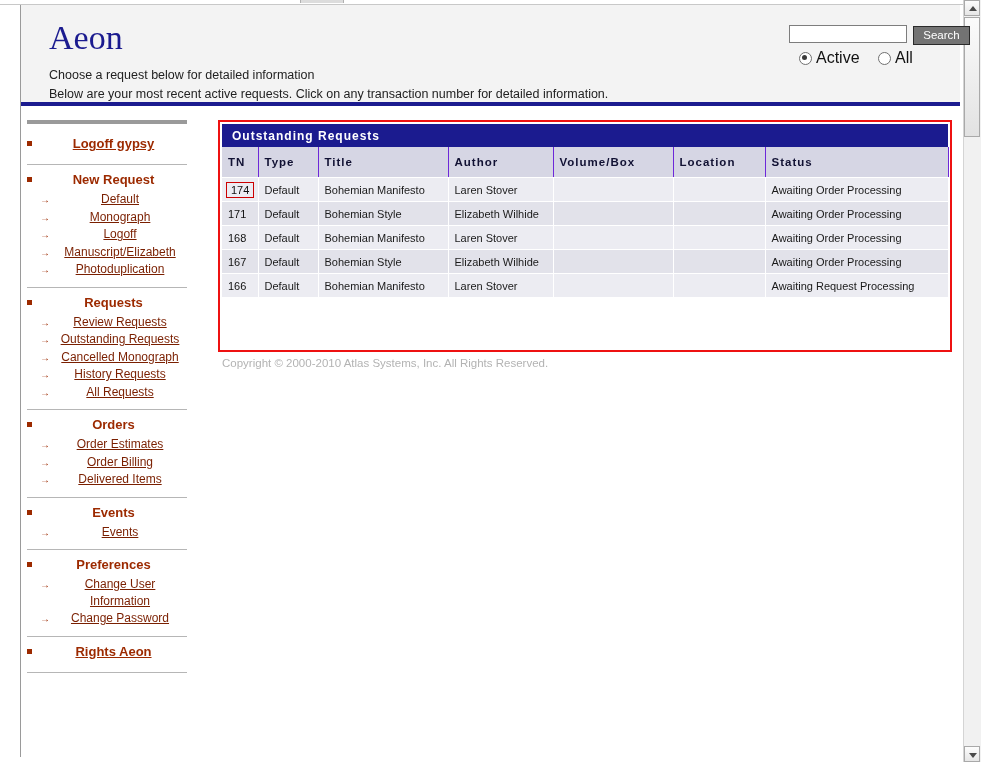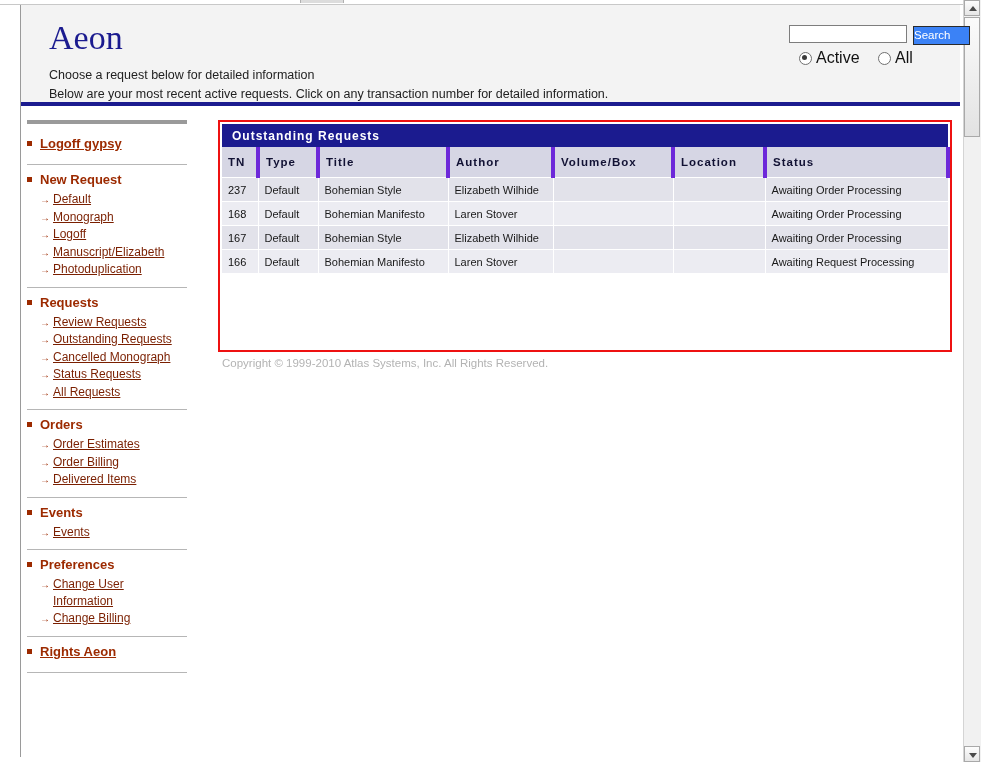--- a/index.html
+++ b/index.html
@@ -115,25 +115,26 @@
     border: 1px solid #7d7d7d;
     background: #ffffff;
     font-size: 12px;
     padding: 1px 3px;
     box-sizing: border-box;
   }
   .search-button {
     position: absolute;
     left: 892px; top: 21px;
     width: 57px; height: 19px;
-    background: #3b82f6;
+    background: #737373;
     color: #ffffff;
     border: 1px solid #2a2a2a;
     font-size: 11.5px;
     line-height: 17px;
+    text-align: center;
     cursor: pointer;
     box-sizing: border-box;
   }
   .radio-row {
     position: absolute;
     left: 778px; top: 44px;
     font-size: 16px;
     color: #111111;
   }
   .radio {
@@ -161,20 +162,21 @@
   
   .sidebar {
     position: absolute;
     left: 27px; top: 120px;
     width: 160px;
   }
   .sb-section {
     border-bottom: 1px solid #b6b6b6;
     padding-bottom: 9px;
     margin-bottom: 7px;
+    text-align: center;
   }
   .sb-section.first {
     border-top: 4px solid #9a9a9a;
     padding-top: 12px;
   }
   .sb-top {
     font-size: 13px;
     color: #9c2a00;
     font-weight: bold;
     padding-left: 13px;
@@ -239,21 +241,21 @@
     font-size: 11px;
   }
   table.req th {
     background: #d6d6e4;
     color: #111133;
     font-size: 11.5px;
     font-weight: bold;
     letter-spacing: 1px;
     text-align: left;
     padding: 5px 6px;
-    border-right: 4px solid #6d28d9;
+    border-right: 1px solid #6d28d9;
     border-bottom: 1px solid #ffffff;
     height: 20px;
   }
   table.req td {
     padding: 5px 6px;
     border-right: 1px solid #ffffff;
     border-bottom: 1px solid #ffffff;
     color: #1a1a1a;
     font-size: 11px;
     height: 13px;
@@ -341,21 +343,21 @@
     </div>
 
     <div class="sb-section">
       <div class="sb-top">
         <span class="bullet"></span>
         <span>Requests</span>
       </div>
       <div class="sb-sub"><span class="arrow">→</span><span>Review Requests</span></div>
       <div class="sb-sub wrap"><span class="arrow">→</span><span class="t">Outstanding Requests</span></div>
       <div class="sb-sub wrap"><span class="arrow">→</span><span class="t">Cancelled Monograph</span></div>
-      <div class="sb-sub"><span class="arrow">→</span><span>Status Requests</span></div>
+      <div class="sb-sub"><span class="arrow">→</span><span>History Requests</span></div>
       <div class="sb-sub"><span class="arrow">→</span><span>All Requests</span></div>
     </div>
 
     <div class="sb-section">
       <div class="sb-top">
         <span class="bullet"></span>
         <span>Orders</span>
       </div>
       <div class="sb-sub"><span class="arrow">→</span><span>Order Estimates</span></div>
       <div class="sb-sub"><span class="arrow">→</span><span>Order Billing</span></div>
@@ -369,21 +371,21 @@
       </div>
       <div class="sb-sub"><span class="arrow">→</span><span>Events</span></div>
     </div>
 
     <div class="sb-section">
       <div class="sb-top">
         <span class="bullet"></span>
         <span>Preferences</span>
       </div>
       <div class="sb-sub wrap"><span class="arrow">→</span><span class="t">Change User Information</span></div>
-      <div class="sb-sub"><span class="arrow">→</span><span>Change Billing</span></div>
+      <div class="sb-sub"><span class="arrow">→</span><span>Change Password</span></div>
     </div>
 
     <div class="sb-section">
       <div class="sb-top link">
         <span class="bullet"></span>
         <span>Rights Aeon</span>
       </div>
     </div>
 
   </div>
@@ -405,22 +407,31 @@
           <th>TN</th>
           <th>Type</th>
           <th>Title</th>
           <th>Author</th>
           <th>Volume/Box</th>
           <th>Location</th>
           <th>Status</th>
         </tr>
       </thead>
       <tbody>
+        <tr class="odd">
+          <td class="tn highlight"><span class="tn-box">174</span></td>
+          <td>Default</td>
+          <td>Bohemian Manifesto</td>
+          <td>Laren Stover</td>
+          <td></td>
+          <td></td>
+          <td>Awaiting Order Processing</td>
+        </tr>
         <tr class="even">
-          <td class="tn"><a>237</a></td>
+          <td class="tn"><a>171</a></td>
           <td>Default</td>
           <td>Bohemian Style</td>
           <td>Elizabeth Wilhide</td>
           <td></td>
           <td></td>
           <td>Awaiting Order Processing</td>
         </tr>
         <tr class="odd">
           <td class="tn"><a>168</a></td>
           <td>Default</td>
@@ -447,15 +458,15 @@
           <td></td>
           <td></td>
           <td>Awaiting Request Processing</td>
         </tr>
       </tbody>
     </table>
   </div>
 
   <div class="red-outline"></div>
 
-  <div class="copyright">Copyright © 1999-2010  Atlas Systems, Inc.  All Rights Reserved.</div>
+  <div class="copyright">Copyright © 2000-2010  Atlas Systems, Inc.  All Rights Reserved.</div>
 
 </div>
 
 </body></html>

